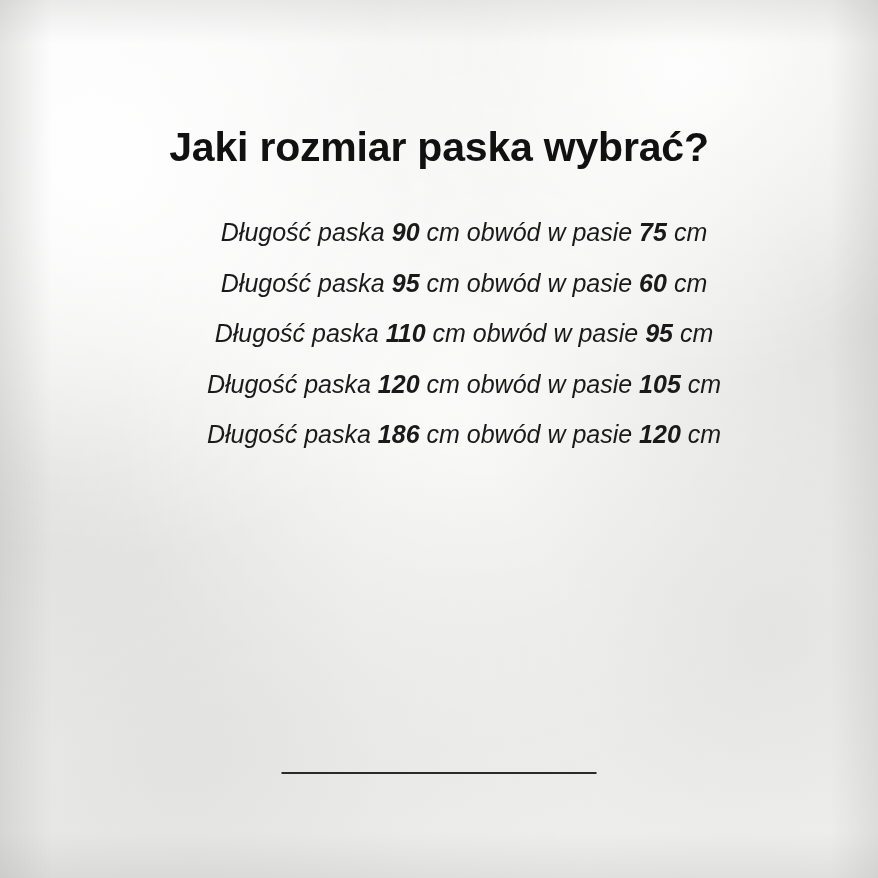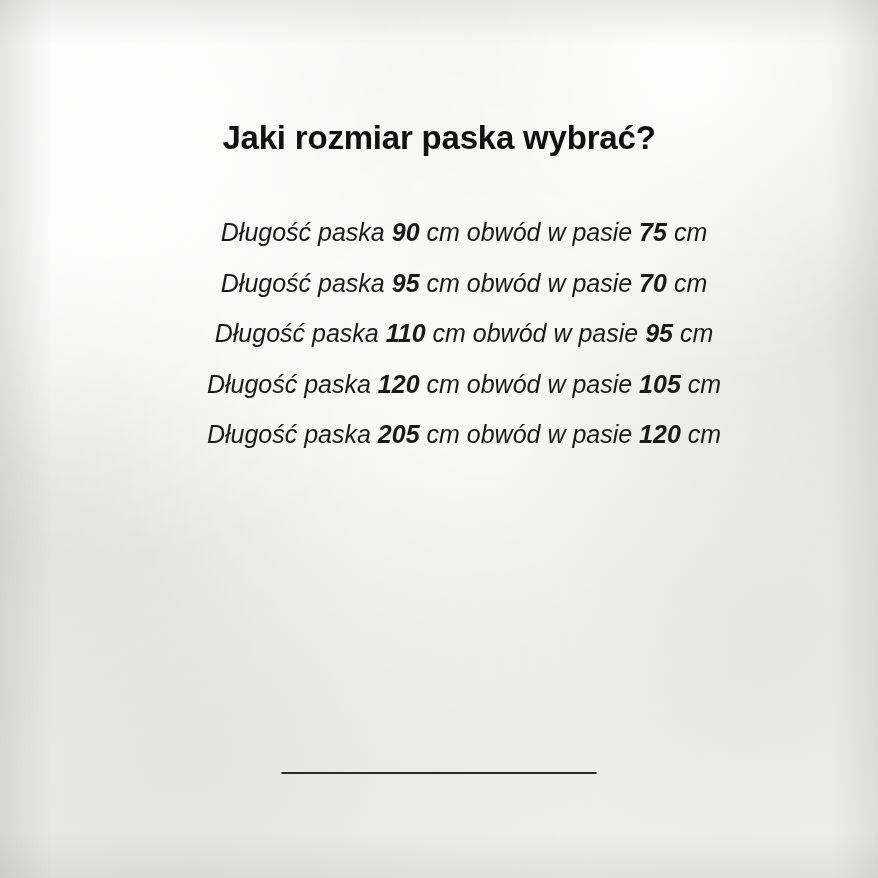--- a/index.html
+++ b/index.html
@@ -53,21 +53,21 @@
     padding: 0;
     display: block;
   }
 
   .title {
     position: absolute;
     top: 96px;
     left: 0;
     width: 100%;
     text-align: center;
-    font-size: 33px;
+    font-size: 41px;
     font-weight: bold;
     color: #111111;
     letter-spacing: -0.2px;
     line-height: 1.2;
   }
 
   .size-list {
     position: absolute;
     top: 198px;
     left: 16px;
@@ -106,21 +106,21 @@
 <div class="canvas">
   <div class="vignette"></div>
 
   <div class="content">
 
     <h1 class="title">Jaki rozmiar paska wybrać?</h1>
 
     <ul class="size-list">
 
     <li class="size-row"><span>Długość paska</span> <span class="num">90</span> <span>cm obwód w pasie</span> <span class="num">75</span> <span>cm</span></li>
-        <li class="size-row"><span>Długość paska</span> <span class="num">95</span> <span>cm obwód w pasie</span> <span class="num">70</span> <span>cm</span></li>
+        <li class="size-row"><span>Długość paska</span> <span class="num">95</span> <span>cm obwód w pasie</span> <span class="num">60</span> <span>cm</span></li>
         <li class="size-row"><span>Długość paska</span> <span class="num">110</span> <span>cm obwód w pasie</span> <span class="num">95</span> <span>cm</span></li>
         <li class="size-row"><span>Długość paska</span> <span class="num">120</span> <span>cm obwód w pasie</span> <span class="num">105</span> <span>cm</span></li>
-        <li class="size-row"><span>Długość paska</span> <span class="num">205</span> <span>cm obwód w pasie</span> <span class="num">120</span> <span>cm</span></li>
+        <li class="size-row"><span>Długość paska</span> <span class="num">186</span> <span>cm obwód w pasie</span> <span class="num">120</span> <span>cm</span></li>
       </ul>
 
     <div class="rule"></div>
   </div>
 </div>
 
 </body></html>

